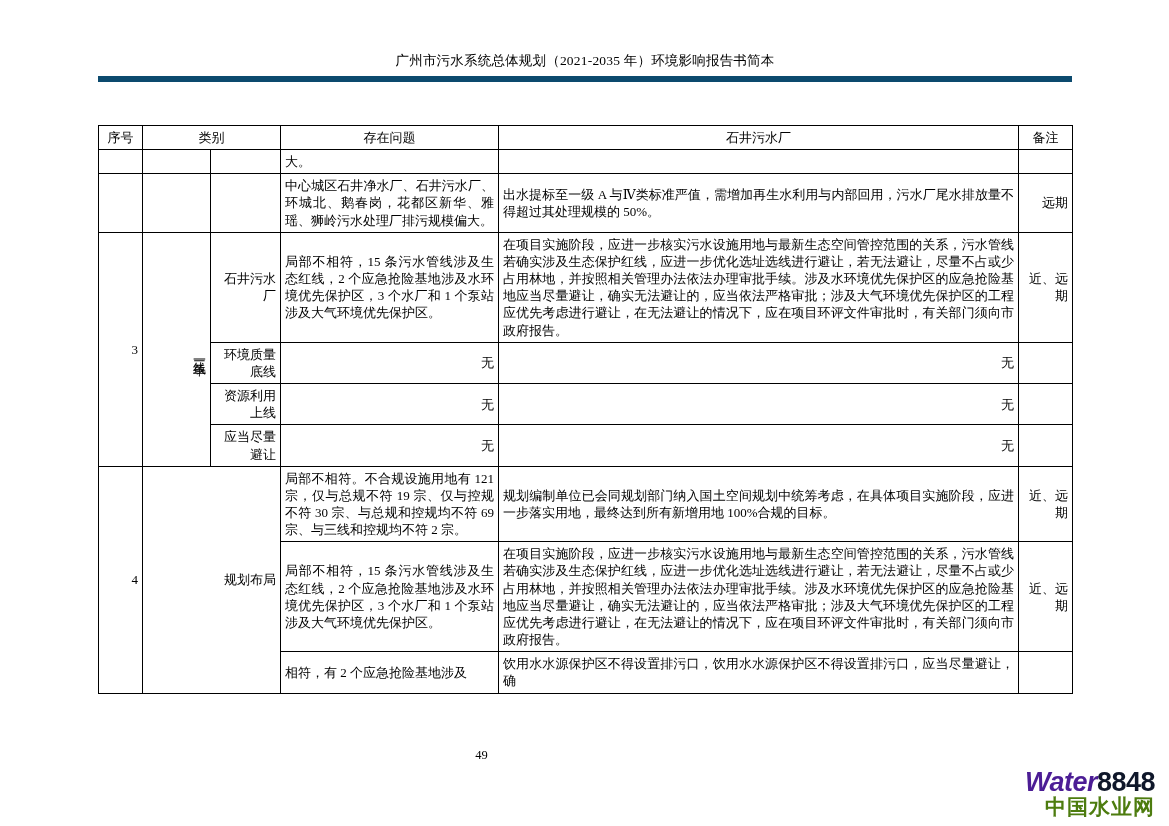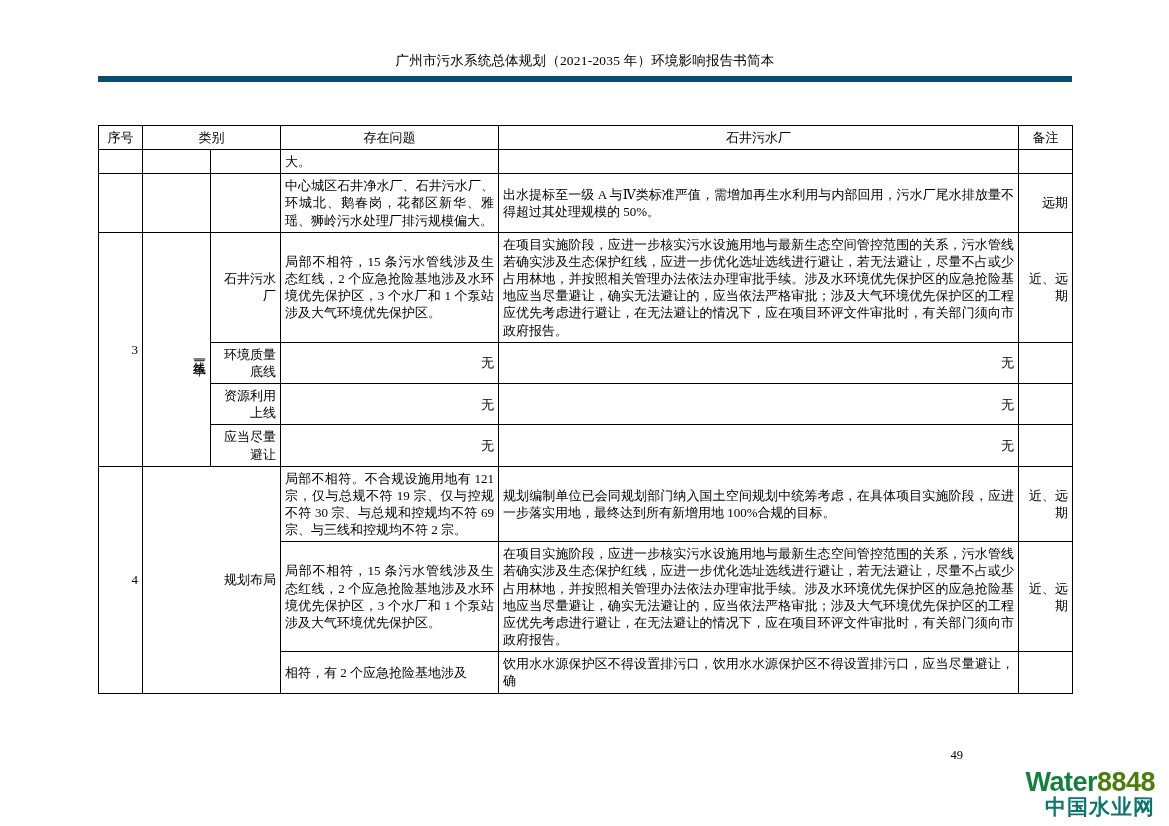--- a/index.html
+++ b/index.html
@@ -69,44 +69,44 @@
     letter-spacing: 1px;
     display: inline-block;
     line-height: 1.1;
     white-space: pre-line;
   }
   .page-num {
     position: absolute;
     left: 0;
     top: 748px;
     width: 963px;
-    text-align: right;
+    text-align: center;
     font-size: 12.5px;
   }
   .watermark {
     position: absolute;
     right: 14px;
     bottom: 8px;
     text-align: right;
     line-height: 1.05;
     user-select: none;
   }
   .wm-line1 {
     font-family: "Liberation Sans", sans-serif;
     font-weight: bold;
     font-size: 27px;
     letter-spacing: -0.5px;
   }
-  .wm-w { color: #15803d; }
-  .wm-num { color: #4d7c0f; }
+  .wm-w { color: #4c1d95; font-style: italic; }
+  .wm-num { color: #0f172a; }
   .wm-line2 {
     font-family: "Liberation Sans", sans-serif;
     font-weight: bold;
     font-size: 21px;
-    color: #0f766e;
+    color: #4d7c0f;
     letter-spacing: 1px;
   }
 </style>
 </head>
 <body>
 
 <div class="page">
 
   <div class="header">广州市污水系统总体规划（2021-2035 年）环境影响报告书简本</div>
 

